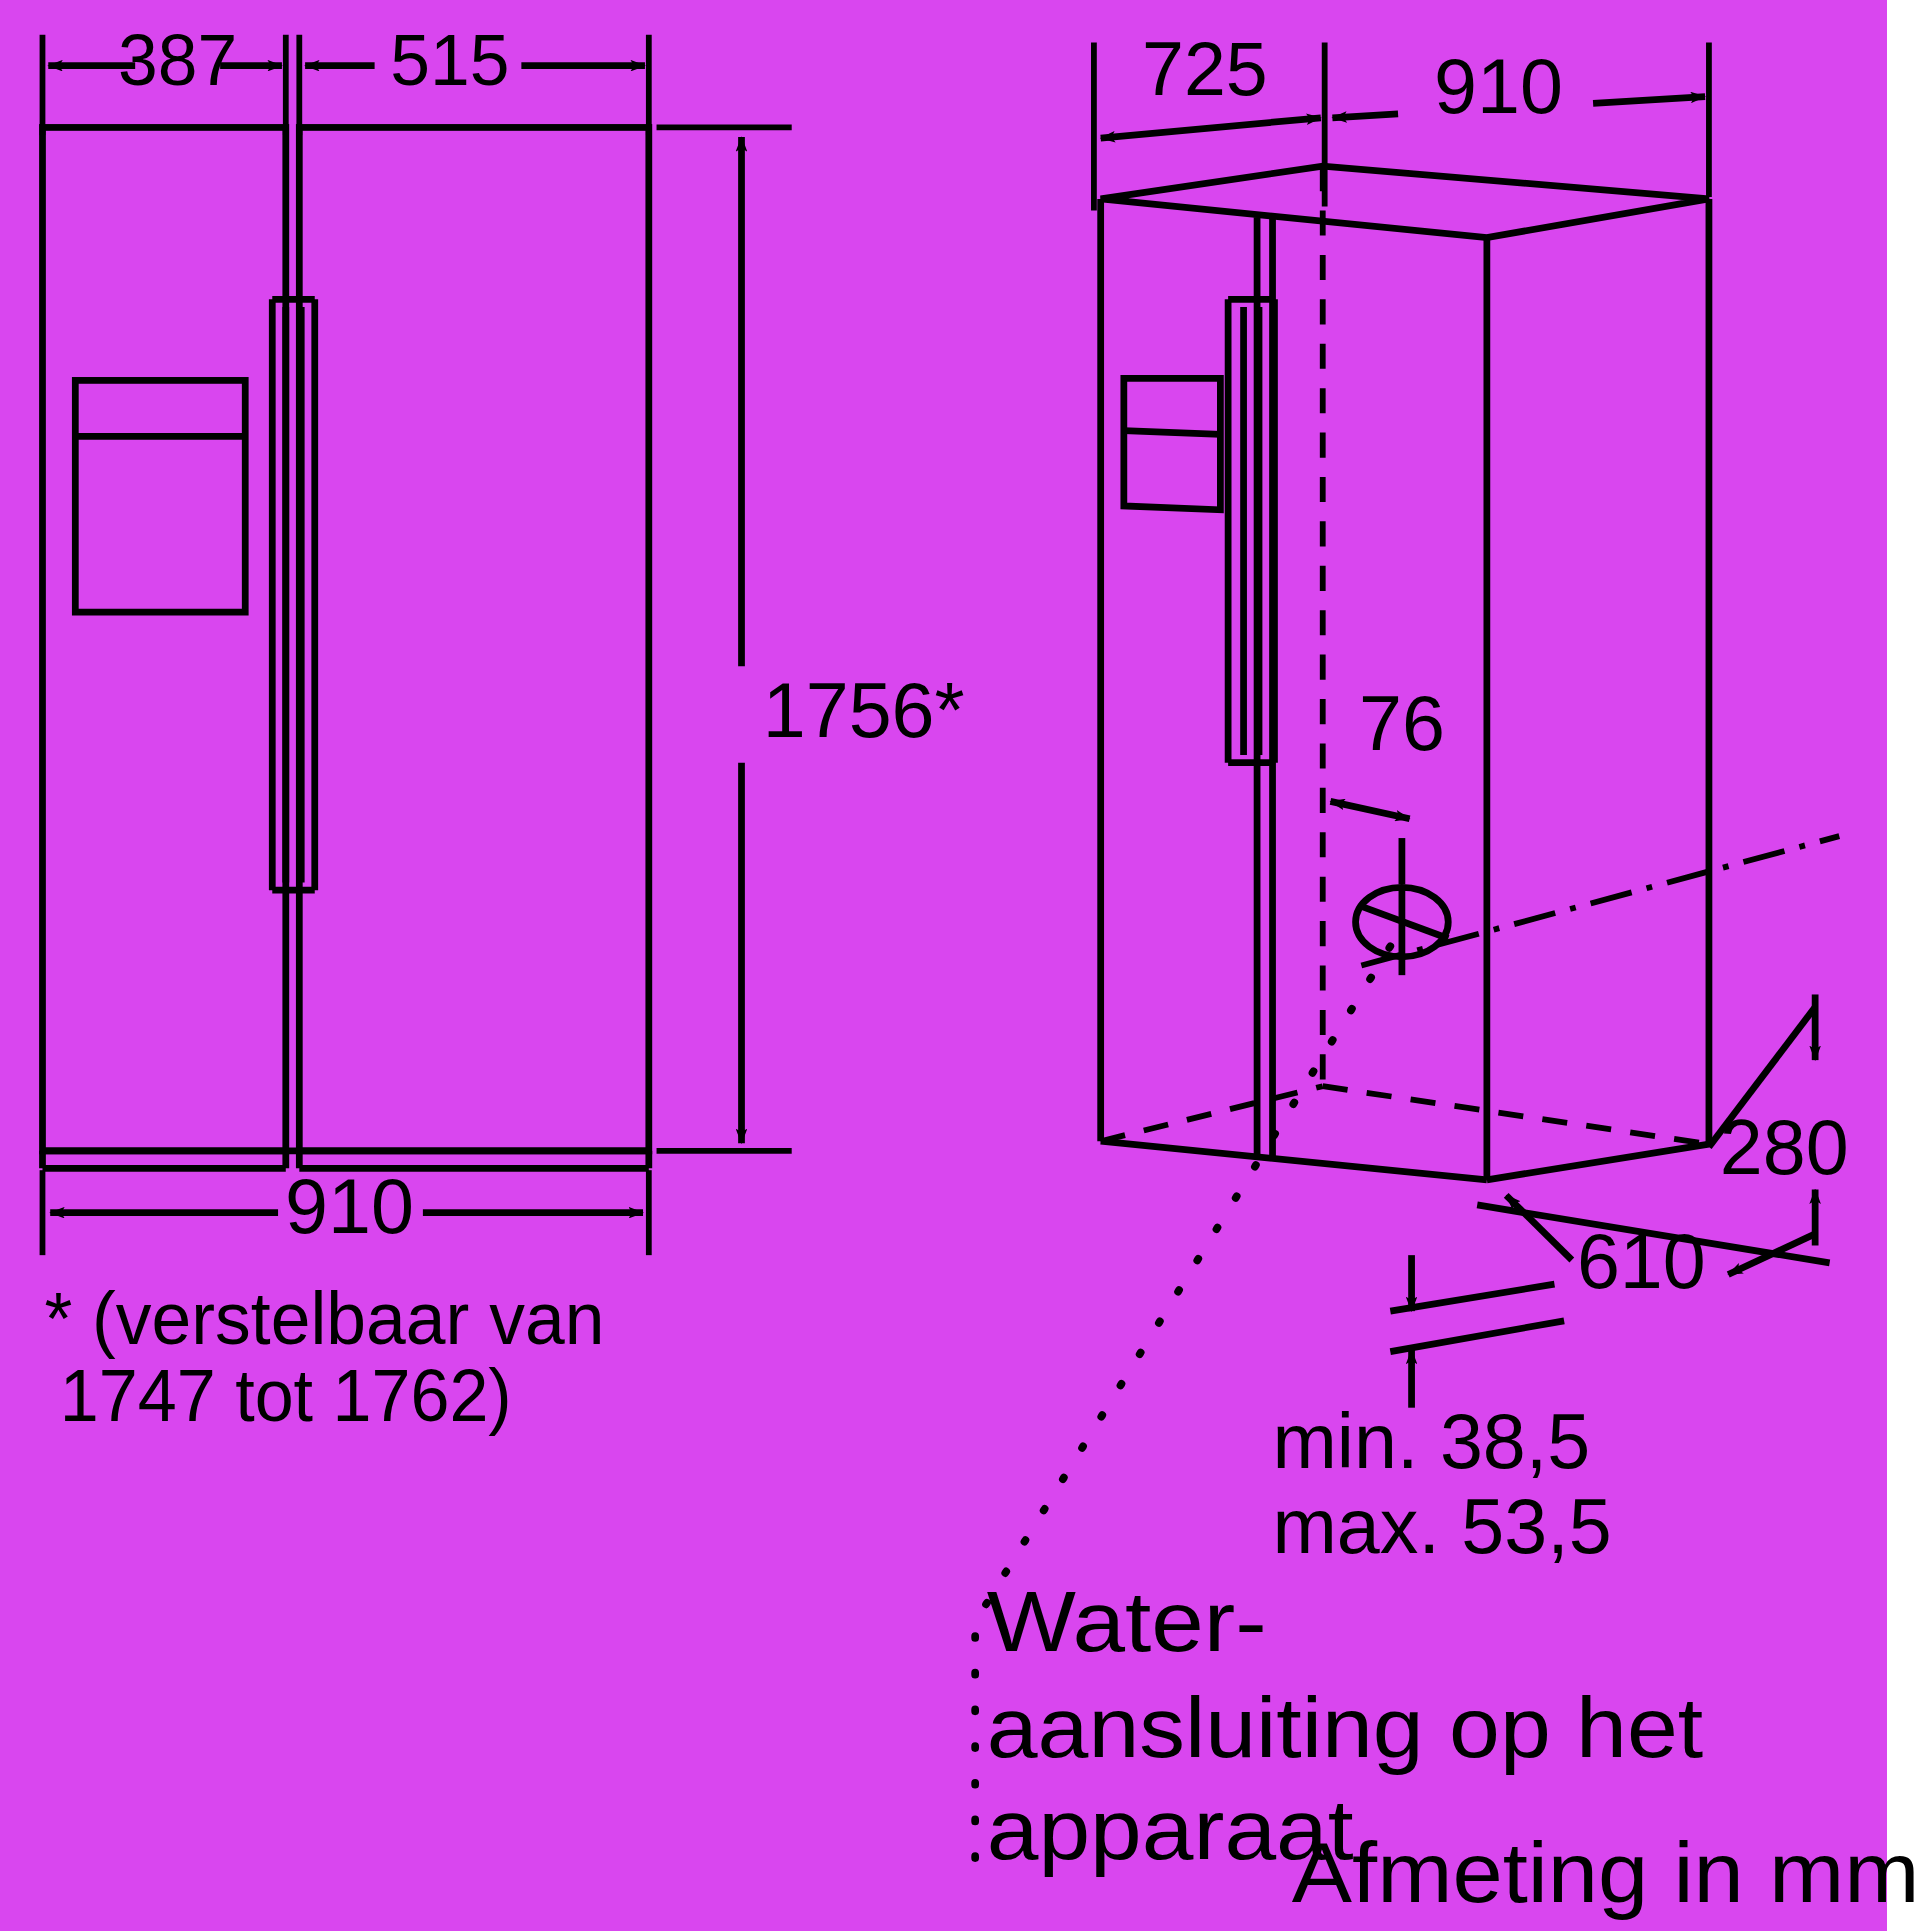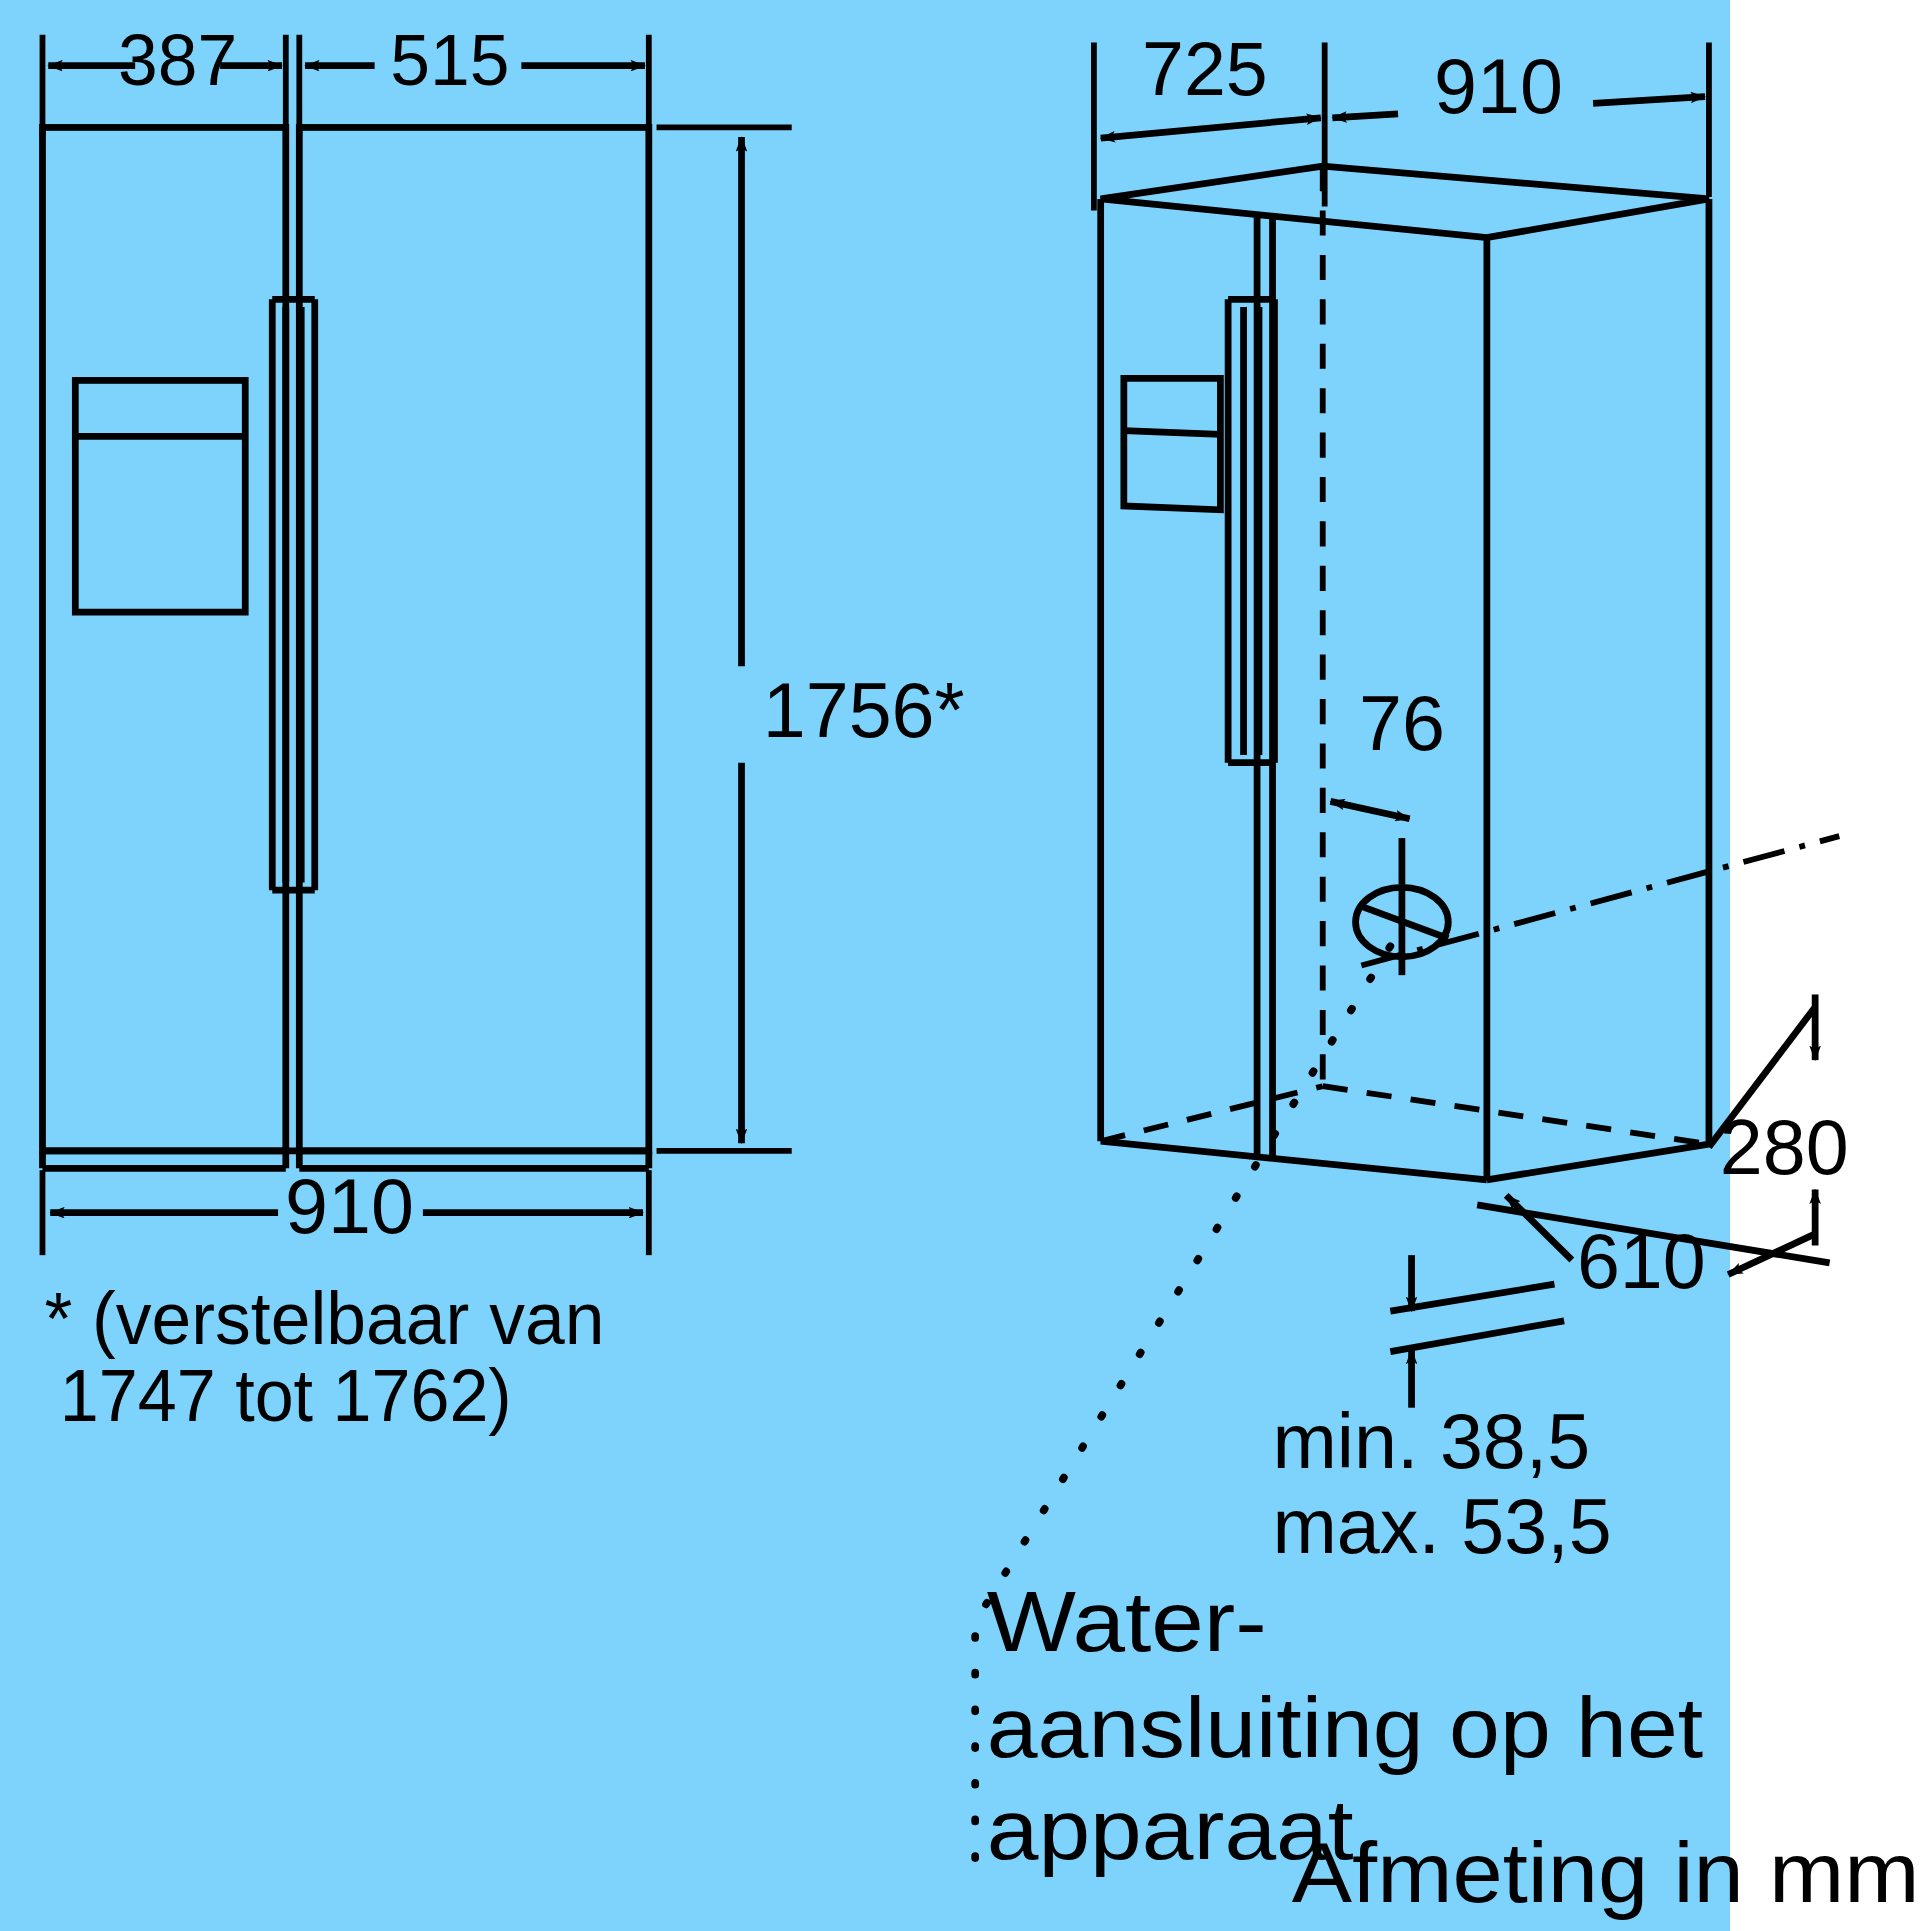--- a/index.html
+++ b/index.html
@@ -9,23 +9,23 @@
     background: #ffffff;
   }
   body {
     width: 1931px;
     height: 1931px;
     overflow: hidden;
     font-family: "Liberation Sans", sans-serif;
   }
   #drawing-root {
     position: relative;
-    width: 1730px;
+    width: 1887px;
     height: 1931px;
-    background: #7dd3fc;
+    background: #d946ef;
   }
   svg#tech-svg {
     position: absolute;
     top: 0;
     left: 0;
     width: 1931px;
     height: 1931px;
     display: block;
   }
   .dim-text {

